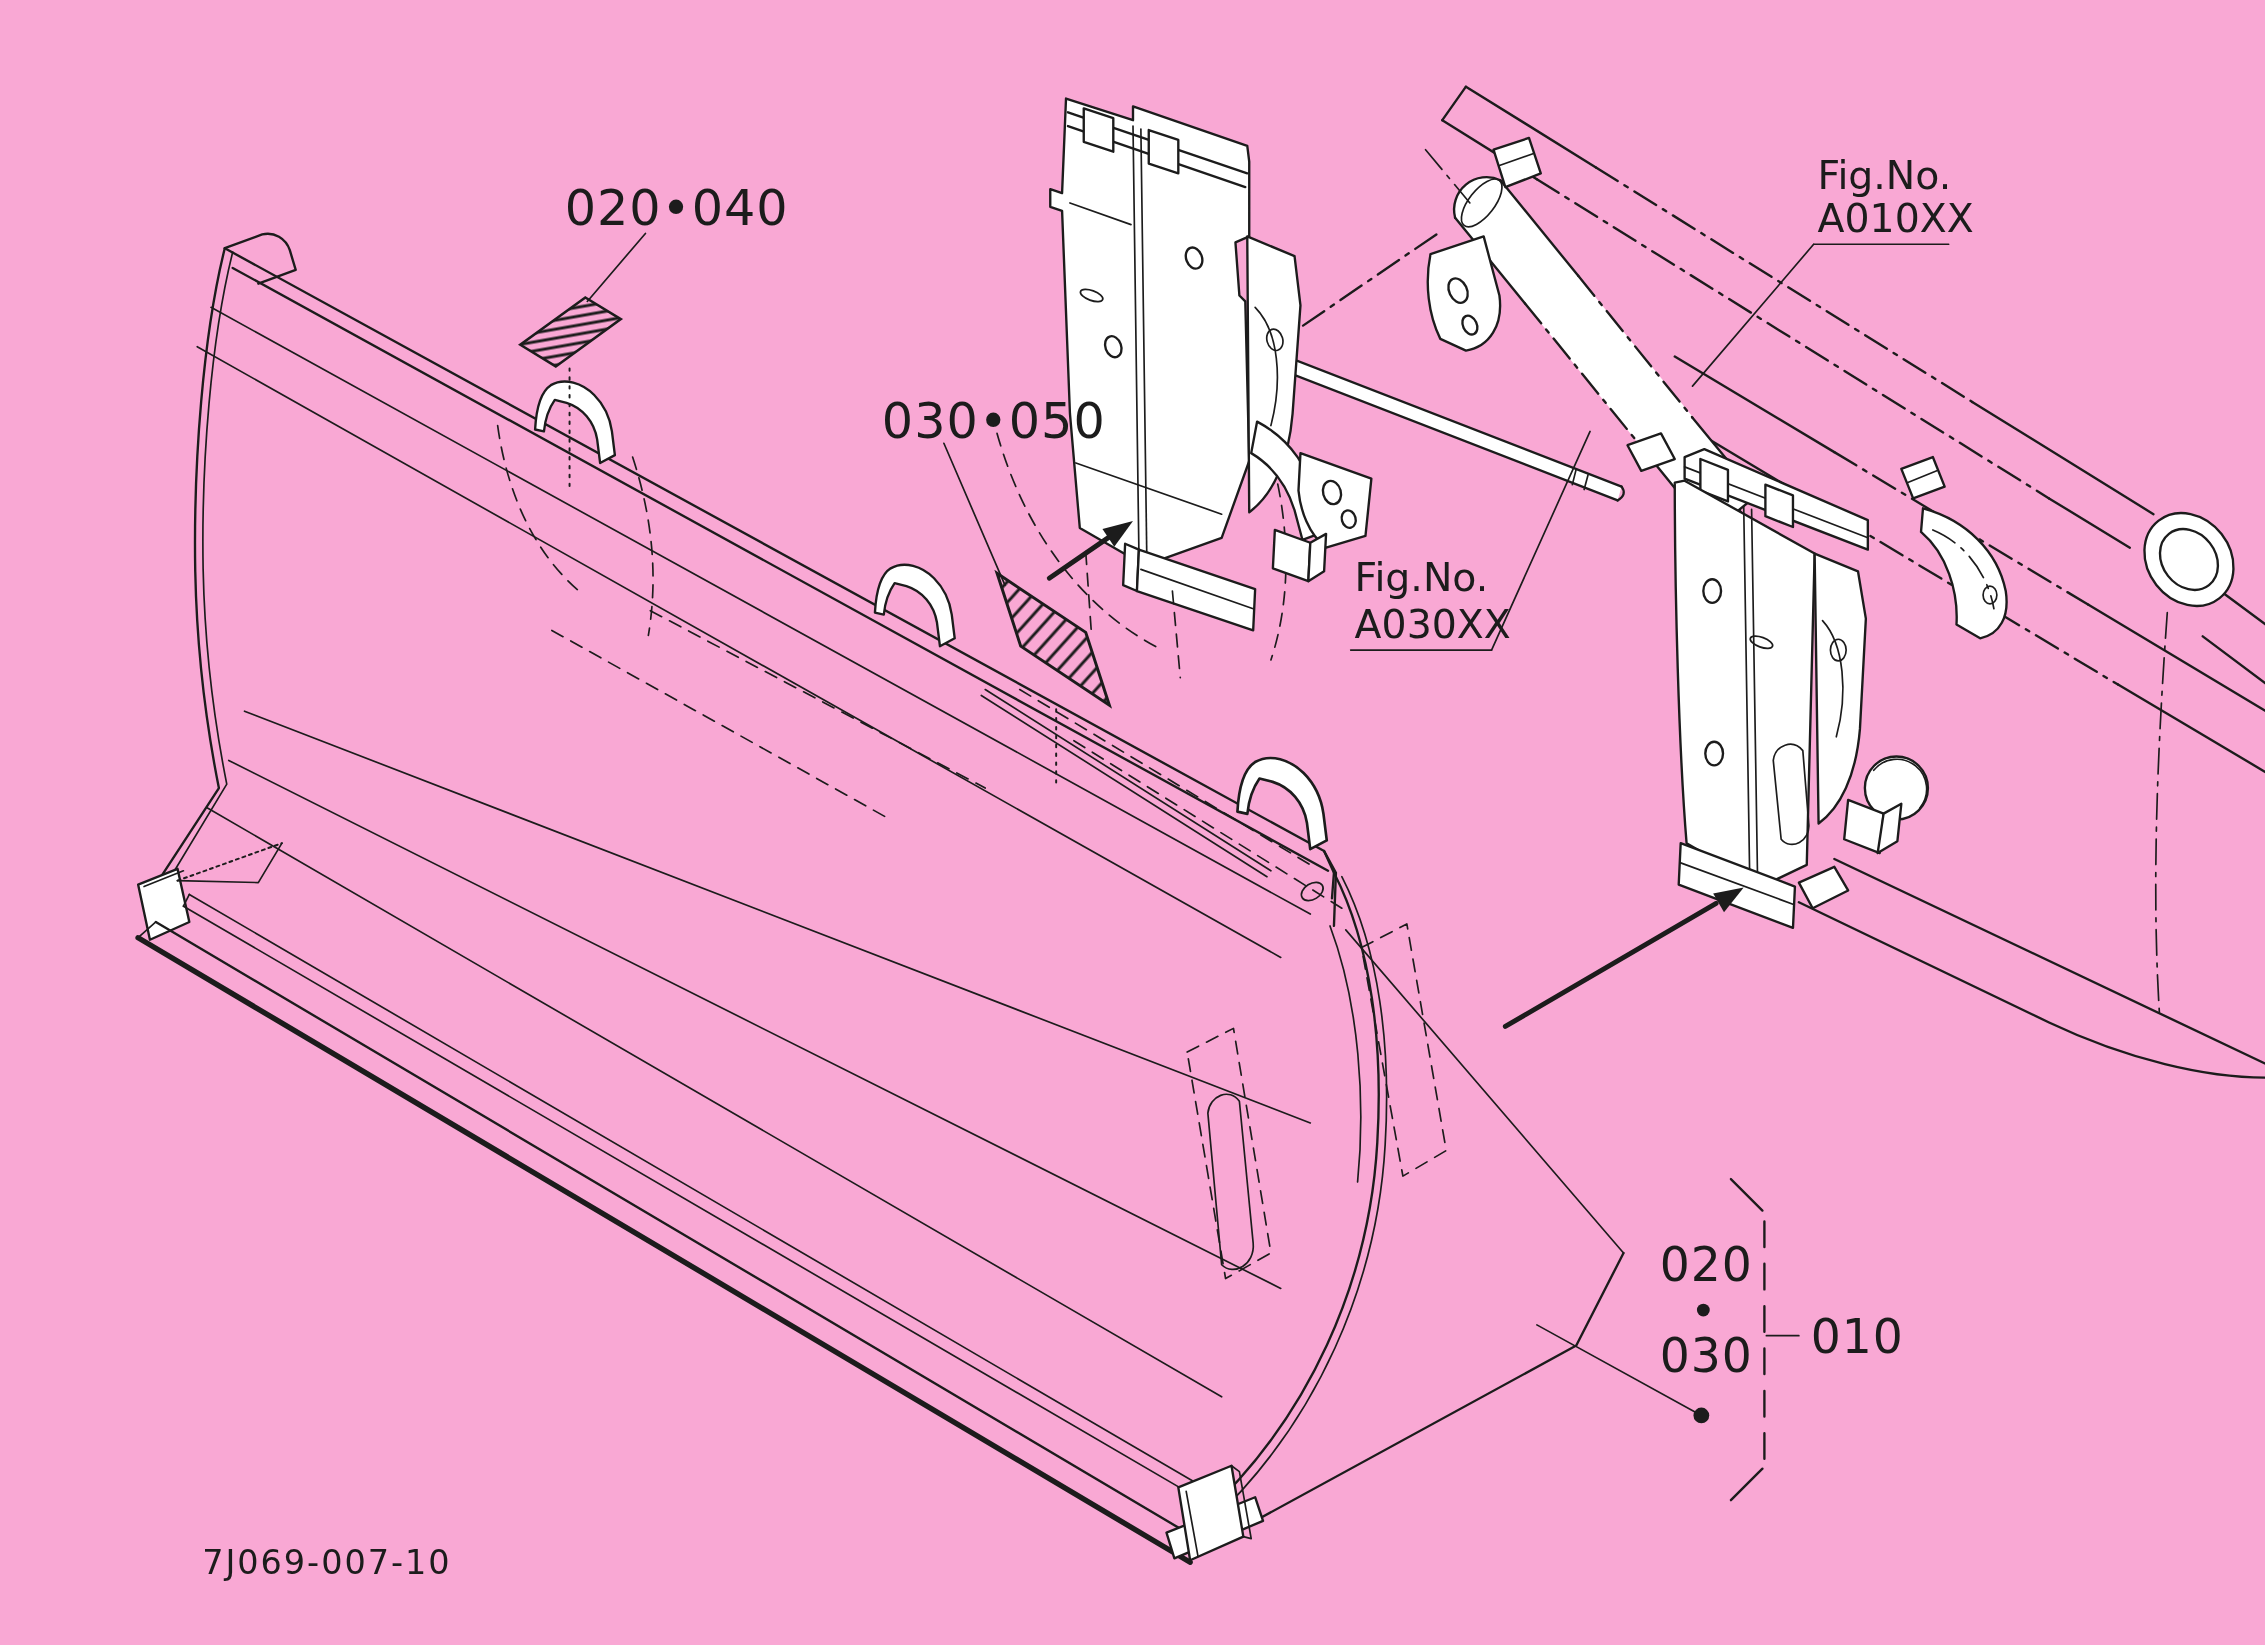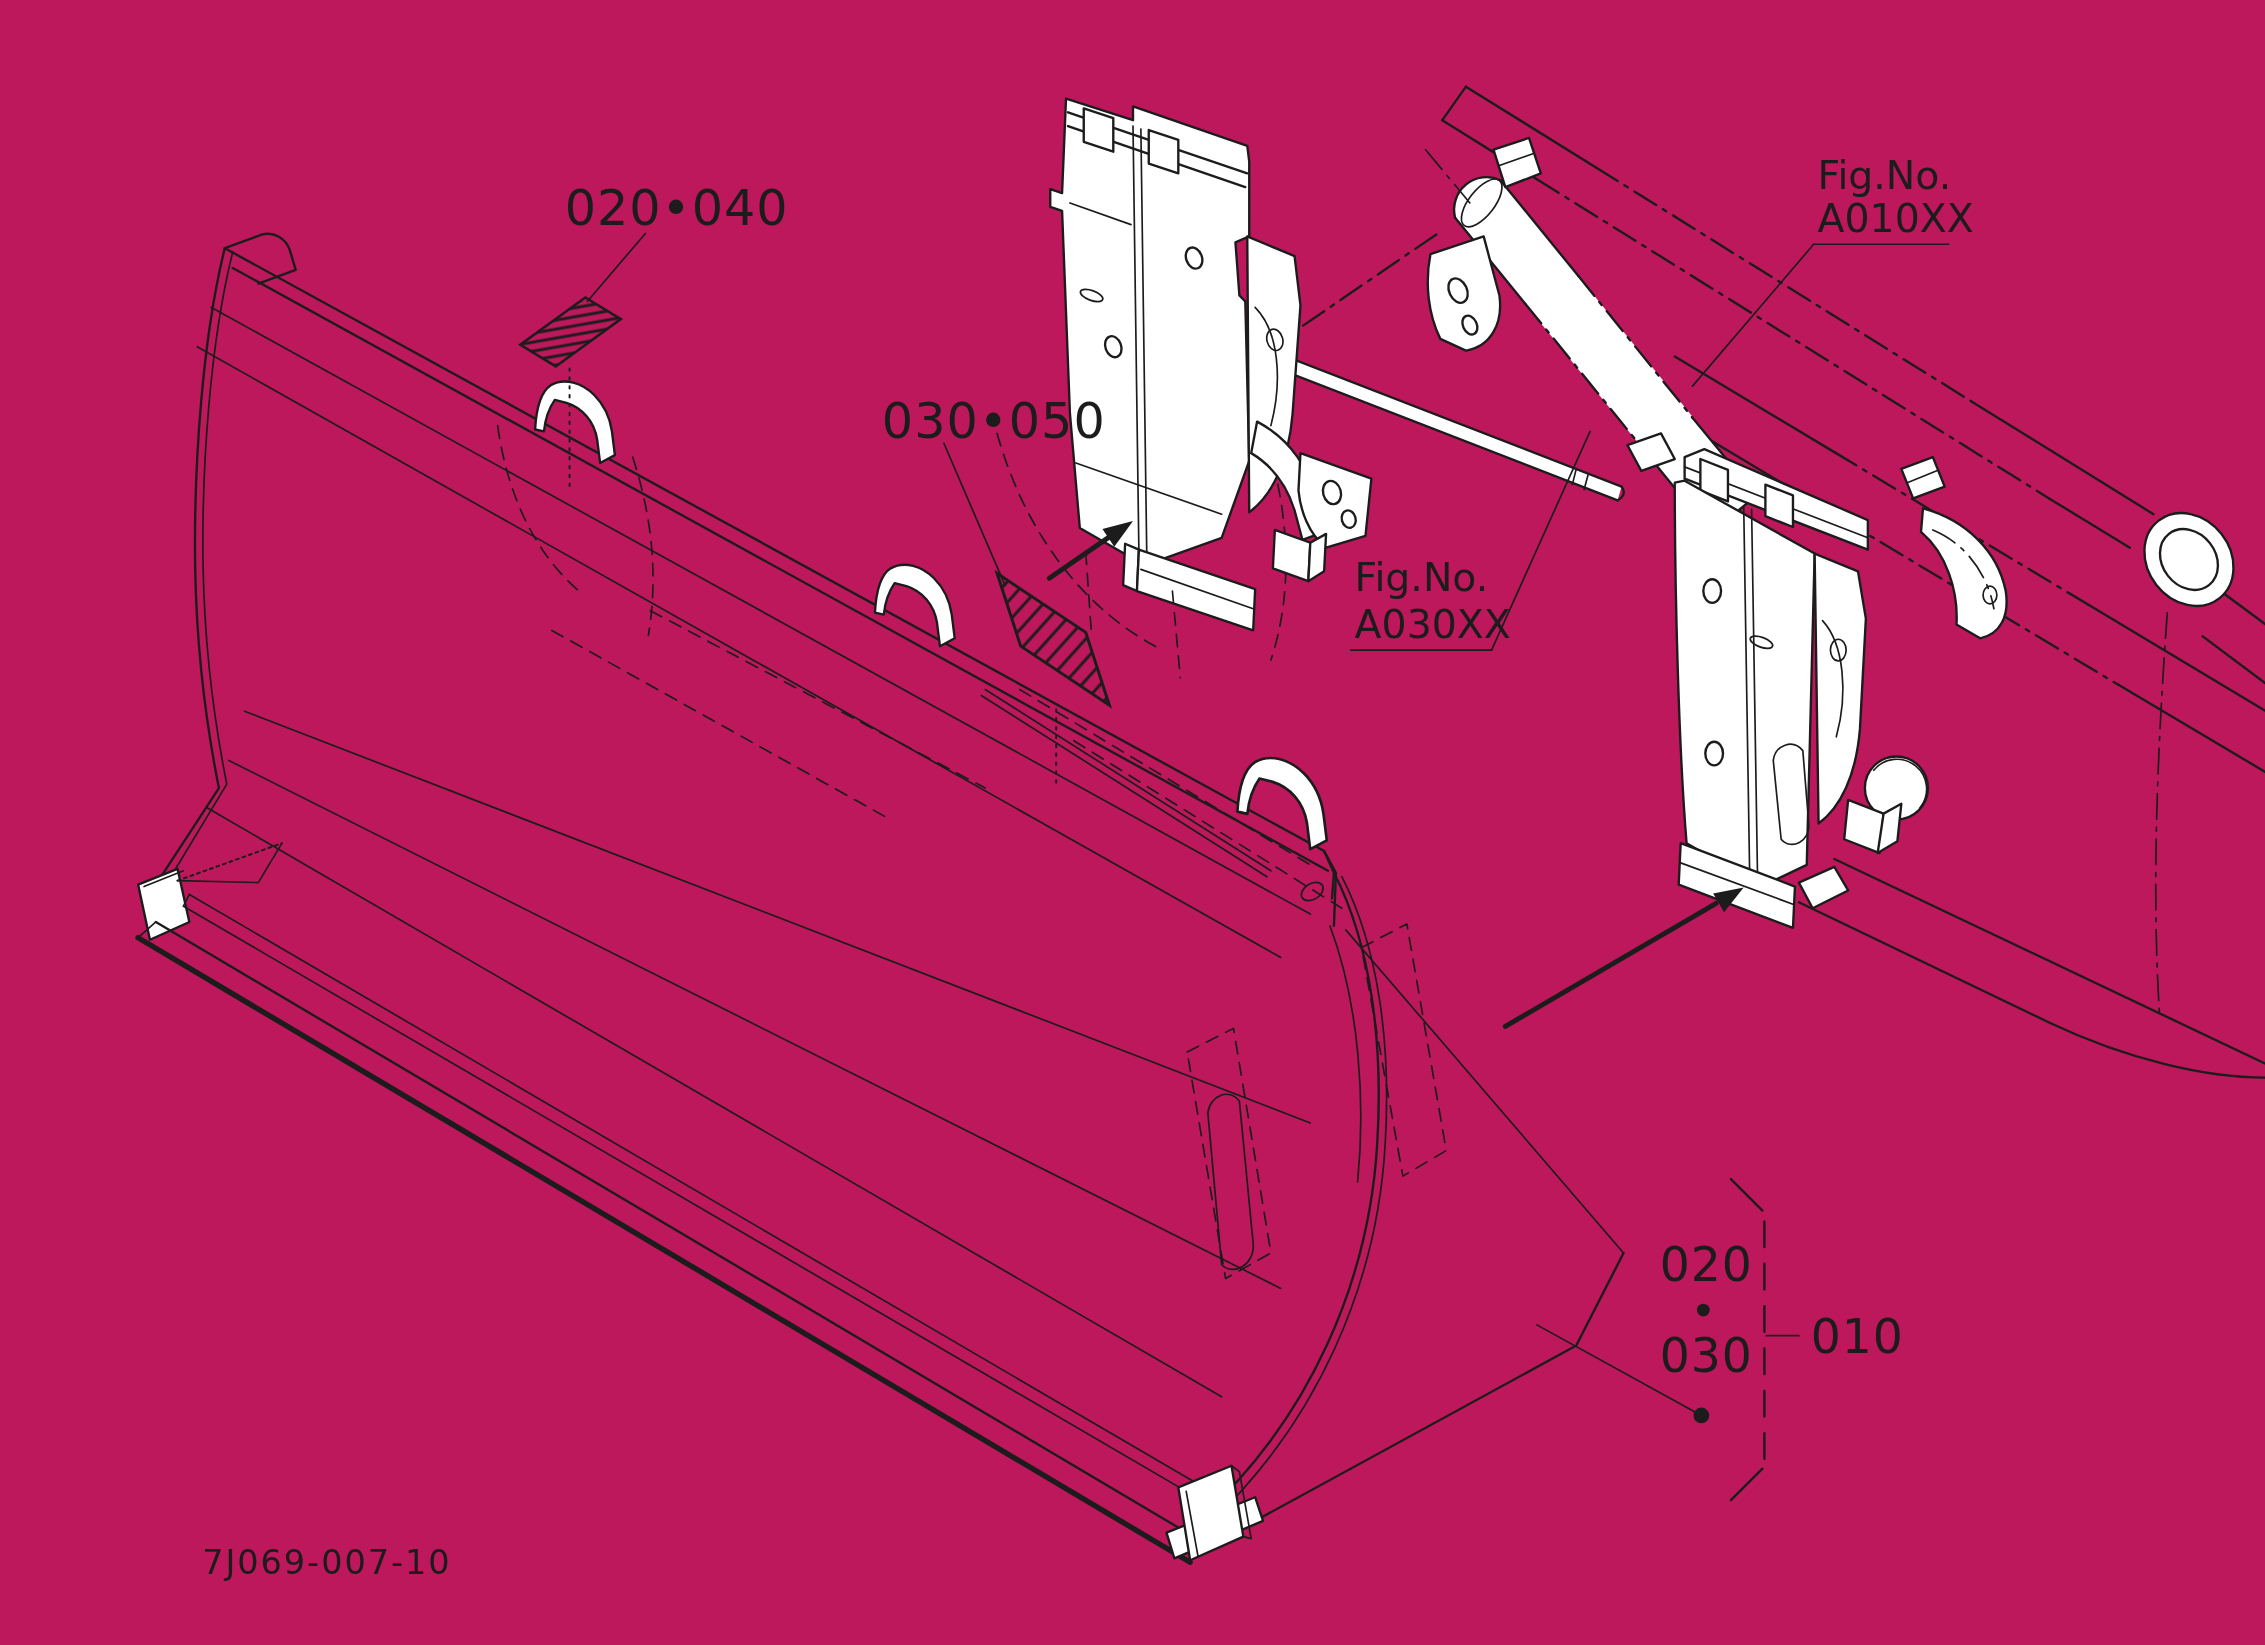--- a/index.html
+++ b/index.html
@@ -1,16 +1,16 @@
 <!DOCTYPE html>
 <html><head>
 <meta charset="utf-8">
 <style>
   html,body{margin:0;padding:0;background:#ffffff;}
-  .canvas{position:relative;width:2266px;height:1645px;background:#be185d;overflow:hidden;
+  .canvas{position:relative;width:2266px;height:1645px;background:#f9a8d4;overflow:hidden;
           font-family:"DejaVu Sans", sans-serif;}
   svg{position:absolute;left:0;top:0;}
   .ln{fill:none;stroke:#1c1c1c;stroke-width:2.4;stroke-linecap:round;stroke-linejoin:round;}
   .thin{stroke-width:1.7;}
   .thick{stroke-width:5.5;}
   .bold{stroke-width:5;}
   .wf{fill:#ffffff;}
   .dash{stroke-dasharray:13 9;}
   .dashdot{stroke-dasharray:26 8 4 8;}
   .dotln{stroke-dasharray:2.5 6.5;stroke-width:2;}

